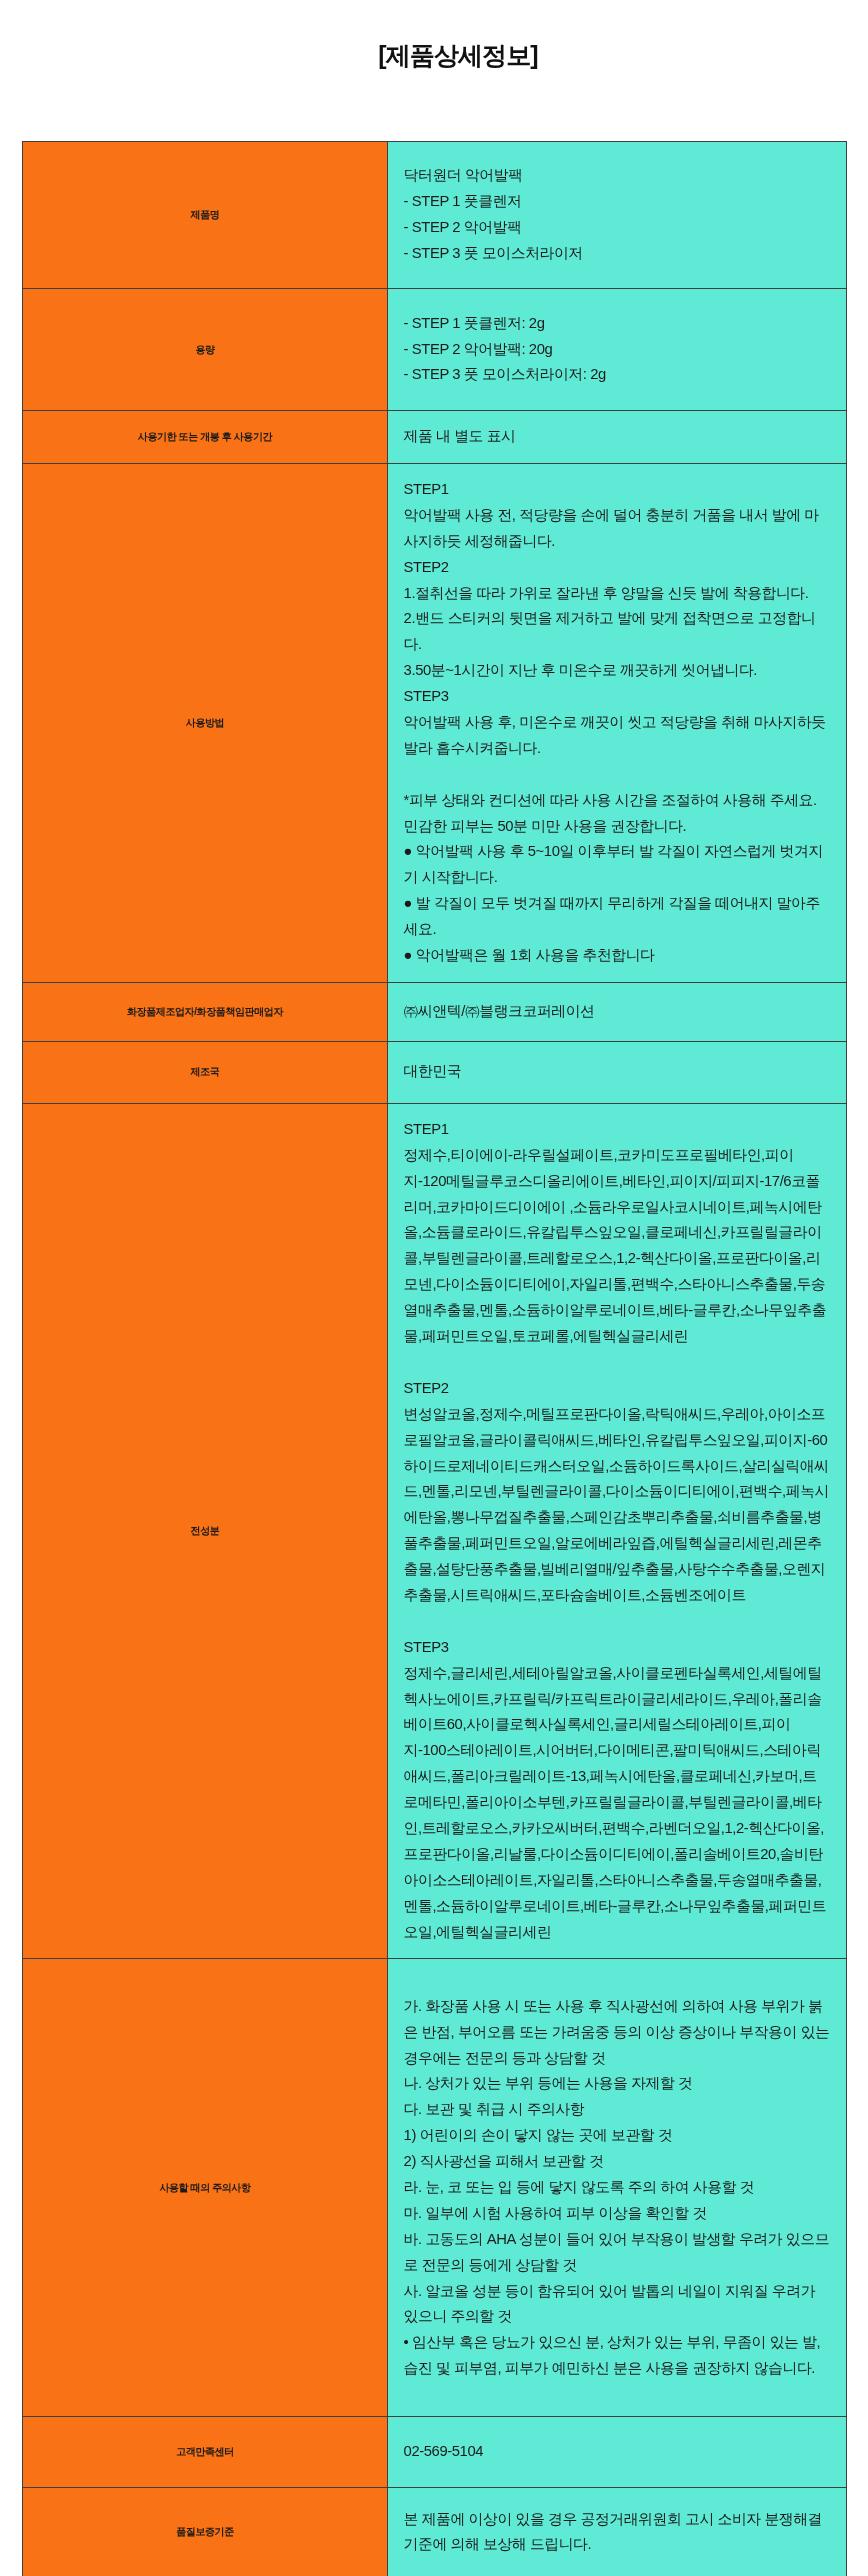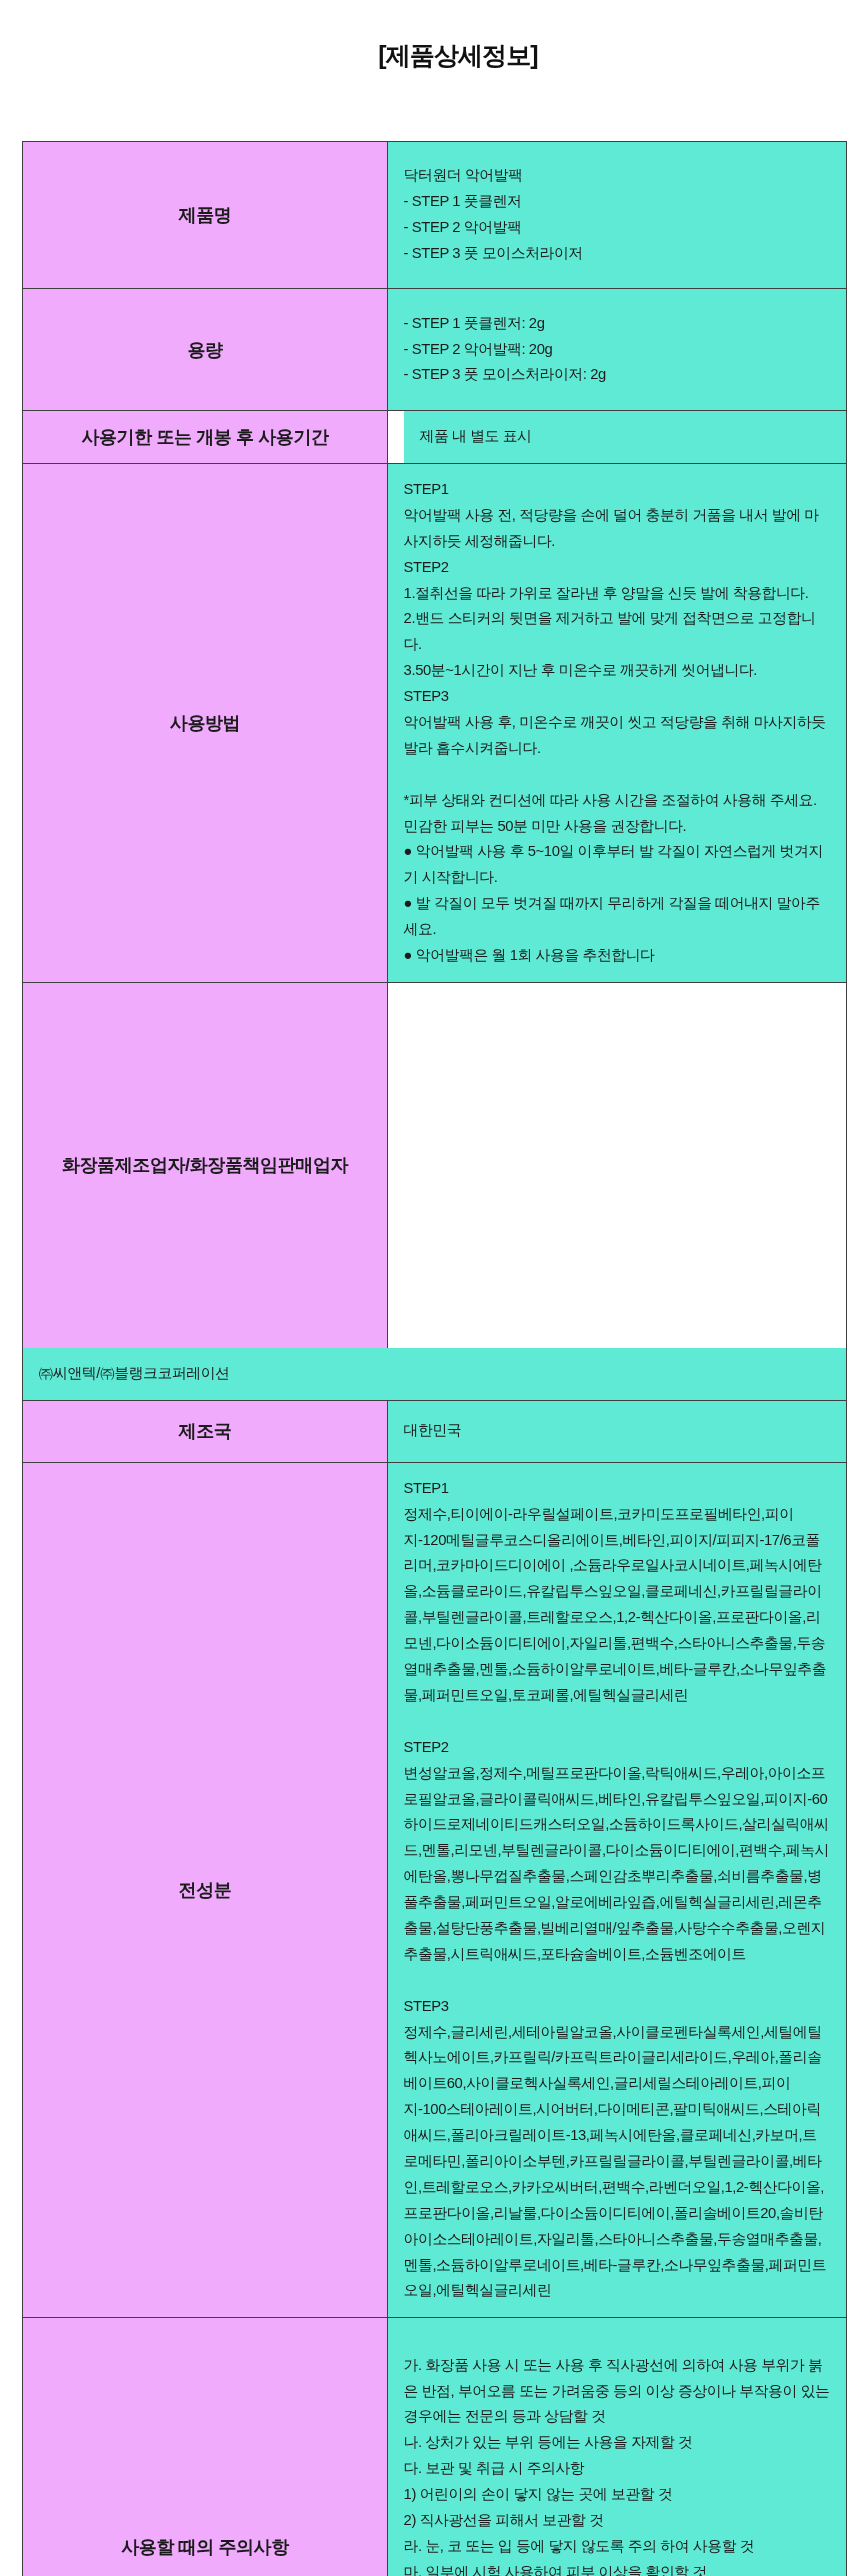--- a/index.html
+++ b/index.html
@@ -30,28 +30,28 @@
     box-sizing: border-box;
   }
   .row {
     display: flex;
     border-top: 0.9px solid #3f3f3f;
   }
   .row:first-child { border-top: none; }
   .th {
     width: 365px;
     flex: 0 0 365px;
-    background: #f0abfc;
+    background: #f97316;
     border-right: 0.9px solid #3f3f3f;
     display: flex;
     align-items: center;
     justify-content: center;
     text-align: center;
     font-weight: 700;
-    font-size: 18px;
+    font-size: 10px;
     letter-spacing: -0.4px;
     padding: 8.7px 14px;
     box-sizing: border-box;
   }
   .td {
     flex: 1 1 auto;
     background: #5eead4;
     display: flex;
     align-items: center;
     padding: 13px 15.6px;
@@ -60,24 +60,24 @@
   .td .val {
     white-space: pre-line;
     font-size: 14.8px;
     line-height: 1.75;
     letter-spacing: -0.4px;
     color: #1b1b1b;
   }
   
   .r0  { min-height: 146px; }
   .r1  { min-height: 121px; }
-  .r2  { min-height: 52px; gap: 16px;  }
+  .r2  { min-height: 52px;  }
   .r3  { min-height: 52px;  }
   .r4  { min-height: 481px; }
-  .r5  { min-height: 58px; flex-direction: column;  }
+  .r5  { min-height: 58px;  }
   .r6  { min-height: 61px;  }
   .r7  { min-height: 800px; }
   .r8  { min-height: 457px; }
   .r9  { min-height: 70px; justify-content: flex-end;  }
   .r10 { min-height: 88px; }
 </style>
 </head>
 <body>
 
 <h1 class="page-title">[제품상세정보]</h1>

